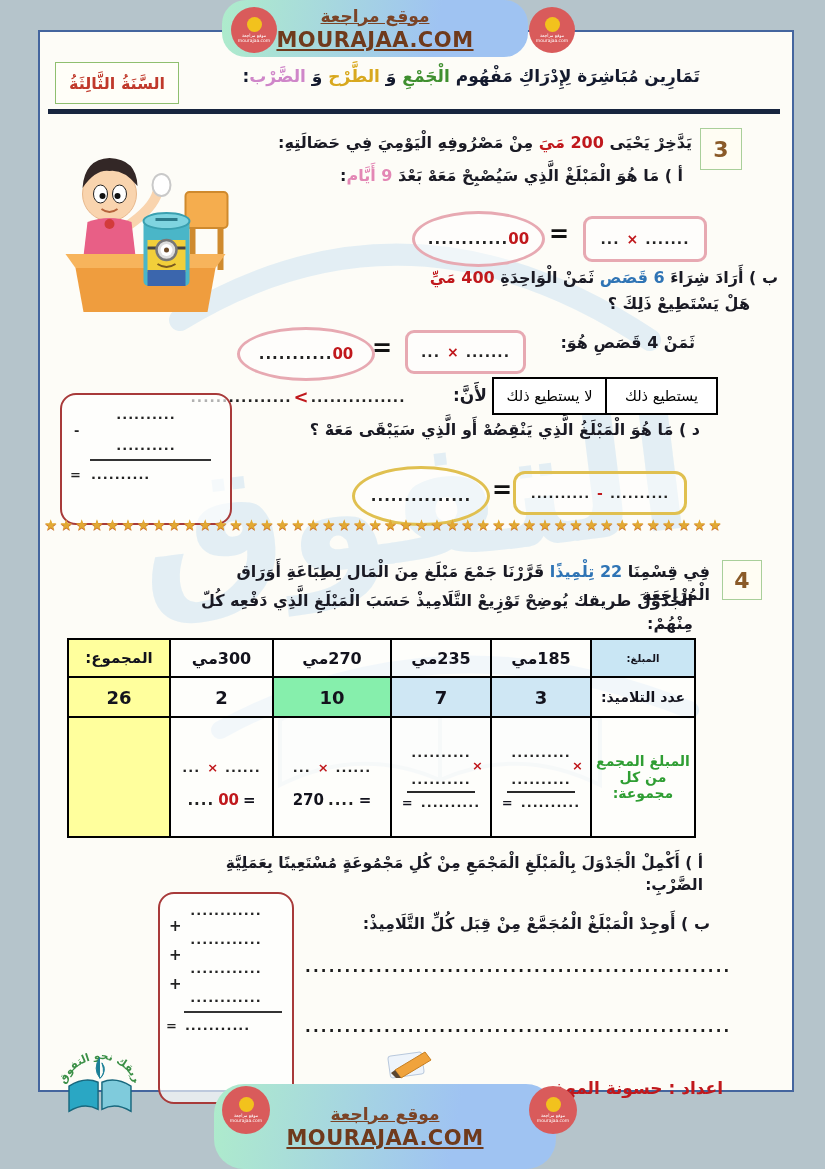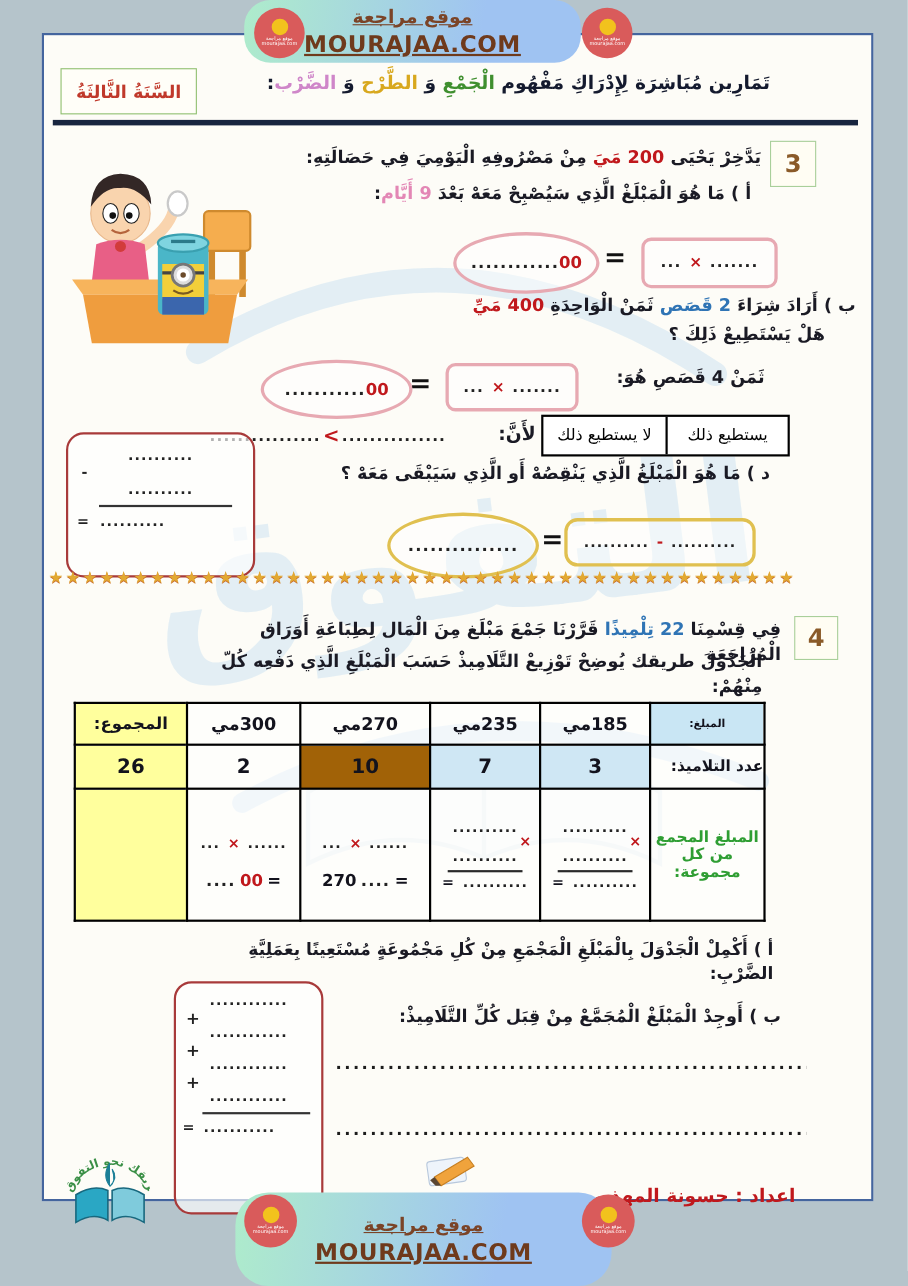--- a/index.html
+++ b/index.html
@@ -35,21 +35,21 @@
     font-size:13px;font-weight:bold;color:#222;}
   .stars{color:#e2a932;text-shadow:0 1px 0 #c76b2d;font-size:15px;letter-spacing:2px;
     overflow:hidden;white-space:nowrap;}
   table.ex4{border-collapse:collapse;direction:rtl;table-layout:fixed;width:627px;}
   table.ex4 td{border:2.5px solid #000;text-align:center;vertical-align:middle;padding:0;
     font-weight:bold;color:#13131d;overflow:hidden;}
   .c-blue{background:#c9e6f4;}
   .c-white{background:rgba(255,255,255,.55);}
   .c-yellow{background:#ffff9d;}
   .c-count{background:#cfe7f4;}
-  .c-count2{background:#a16207;}
+  .c-count2{background:#86efac;}
   .vop{display:flex;flex-direction:column;align-items:center;gap:1px;padding:5px 7px;font-size:13px;}
   .vop .sign{align-self:flex-start;color:#c0181c;line-height:10px;}
   .vop .rule{width:82%;border-top:2px solid #2a2a2a;margin:3px 0 1px;}
   .vop .res{display:flex;direction:ltr;gap:8px;width:100%;justify-content:center;}
   .hop{display:flex;flex-direction:column;align-items:center;gap:16px;padding-top:14px;font-size:13px;}
   .hop .l1{display:flex;direction:ltr;gap:7px;align-items:center;}
   .hop .l2{display:flex;direction:ltr;gap:4px;align-items:center;font-size:15px;}
   .banner{background:linear-gradient(100deg,#aeeccb 0%,#9fc3f2 70%);display:flex;flex-direction:column;
     align-items:center;justify-content:center;gap:2px;}
   .banner .ar{color:#7b4427;font-weight:bold;font-size:17px;text-decoration:underline;}
@@ -157,21 +157,21 @@
 </div>
 <div class="abs eqsign" style="left:549px;top:220px;">=</div>
 <div class="abs rrect" style="left:583px;top:216px;width:118px;height:40px;">
   <span class="dots">...</span>
   <span class="red">×</span>
   <span class="dots">.......</span>
 </div>
 
 <div class="abs rtl txt" style="left:280px;top:266px;width:498px;">
   <span>ب ) أَرَادَ شِرَاءَ</span>
-  <span class="blue">2 قَصَص</span>
+  <span class="blue">6 قَصَص</span>
   <span>ثَمَنْ الْوَاحِدَةِ</span>
   <span class="red">400 مَيِّ</span>
 </div>
 <div class="abs rtl txt" style="left:280px;top:292px;width:470px;">هَلْ يَسْتَطِيعْ ذَلِكَ ؟</div>
 
 <div class="abs rtl txt" style="left:520px;top:331px;width:175px;">ثَمَنْ 4 قَصَصِ هُوَ:</div>
 <div class="abs rrect" style="left:405px;top:330px;width:115px;height:38px;">
   <span class="dots">...</span>
   <span class="red">×</span>
   <span class="dots">.......</span>
@@ -239,21 +239,21 @@
   <tbody>
       <tr style="height:38px;">
     <td class="c-blue" style="font-size:10px;">المبلغ:</td>
     <td class="c-white" style="font-size:16px;">185مي</td>
     <td class="c-white" style="font-size:16px;">235مي</td>
     <td class="c-white" style="font-size:16px;">270مي</td>
     <td class="c-white" style="font-size:16px;">300مي</td>
     <td class="c-yellow" style="font-size:15px;">المجموع:</td>
   </tr>
   <tr style="height:40px;">
-    <td class="c-white" style="font-size:14px;text-align:right;">عدد التلاميذ:</td>
+    <td class="c-white" style="font-size:14px;">عدد التلاميذ:</td>
     <td class="c-count" style="font-size:18px;">3</td>
     <td class="c-count" style="font-size:18px;">7</td>
     <td class="c-count2" style="font-size:18px;">10</td>
     <td class="c-white" style="font-size:18px;">2</td>
     <td class="c-yellow" style="font-size:18px;">26</td>
   </tr>
   <tr style="height:120px;">
     <td class="c-white" style="font-size:14px;color:#2f9e33;padding:4px;">المبلغ المجمع من كل مجموعة:</td>
     <td class="c-white">
       <div class="vop">

